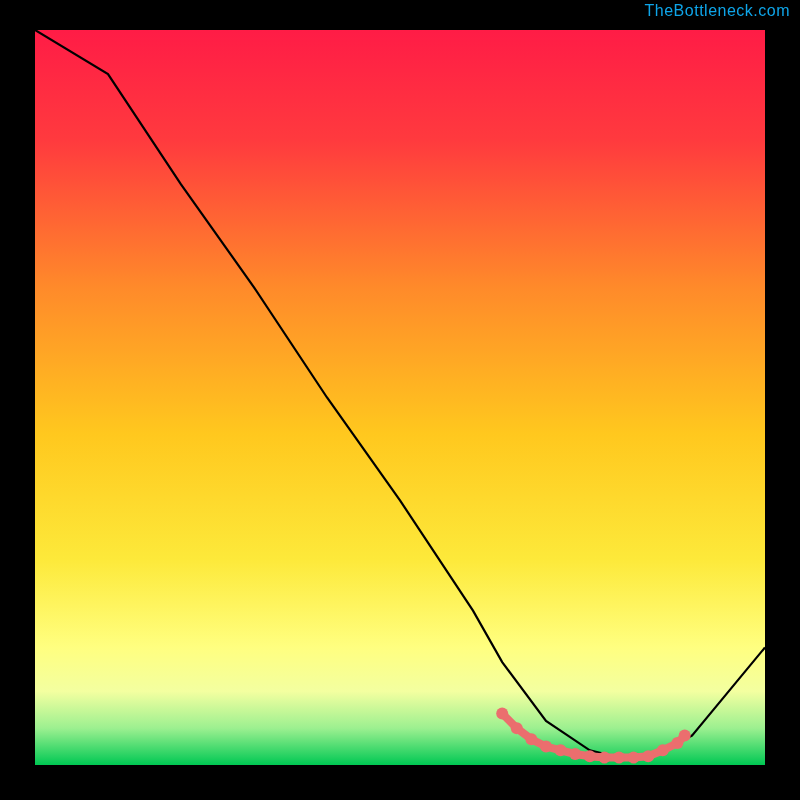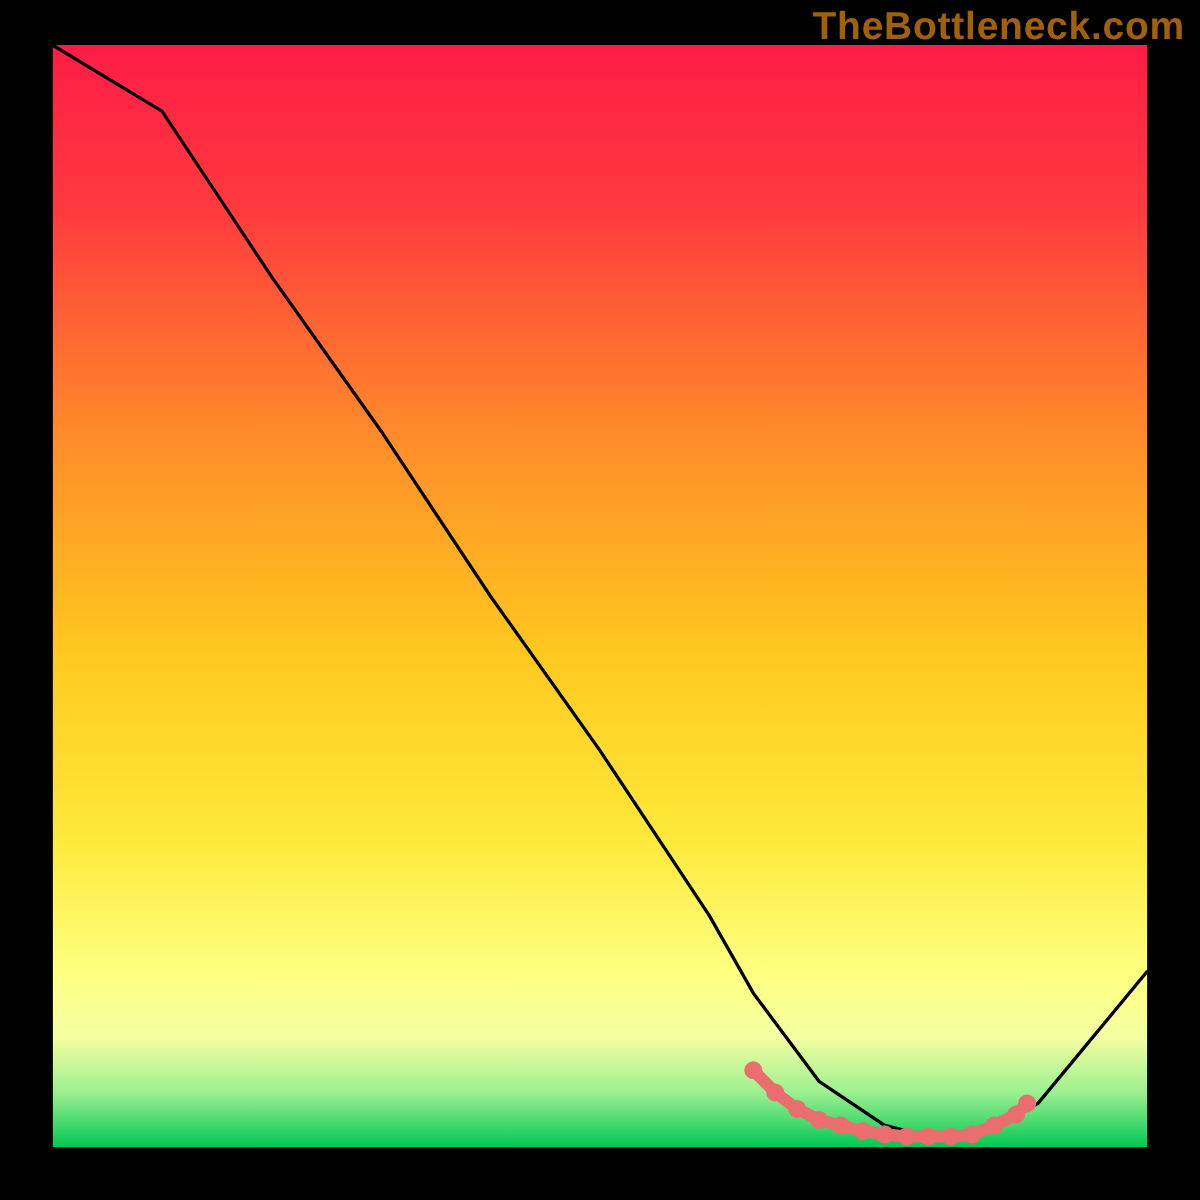--- a/index.html
+++ b/index.html
@@ -14,25 +14,24 @@
   .frame {
     position: relative;
     width: 800px;
     height: 800px;
     background: #000;
   }
   .watermark {
     position: absolute;
     top: 2px;
     right: 10px;
-    color: #a16207;
-    font-size: 26px;
+    color: #0ea5e9;
+    font-size: 16px;
     letter-spacing: 0.5px;
     z-index: 5;
-    font-weight: bold;
   }
   
   .plot {
     position: absolute;
     left: 35px;
     top: 30px;
     width: 730px;
     height: 735px;
     overflow: hidden;
   }

